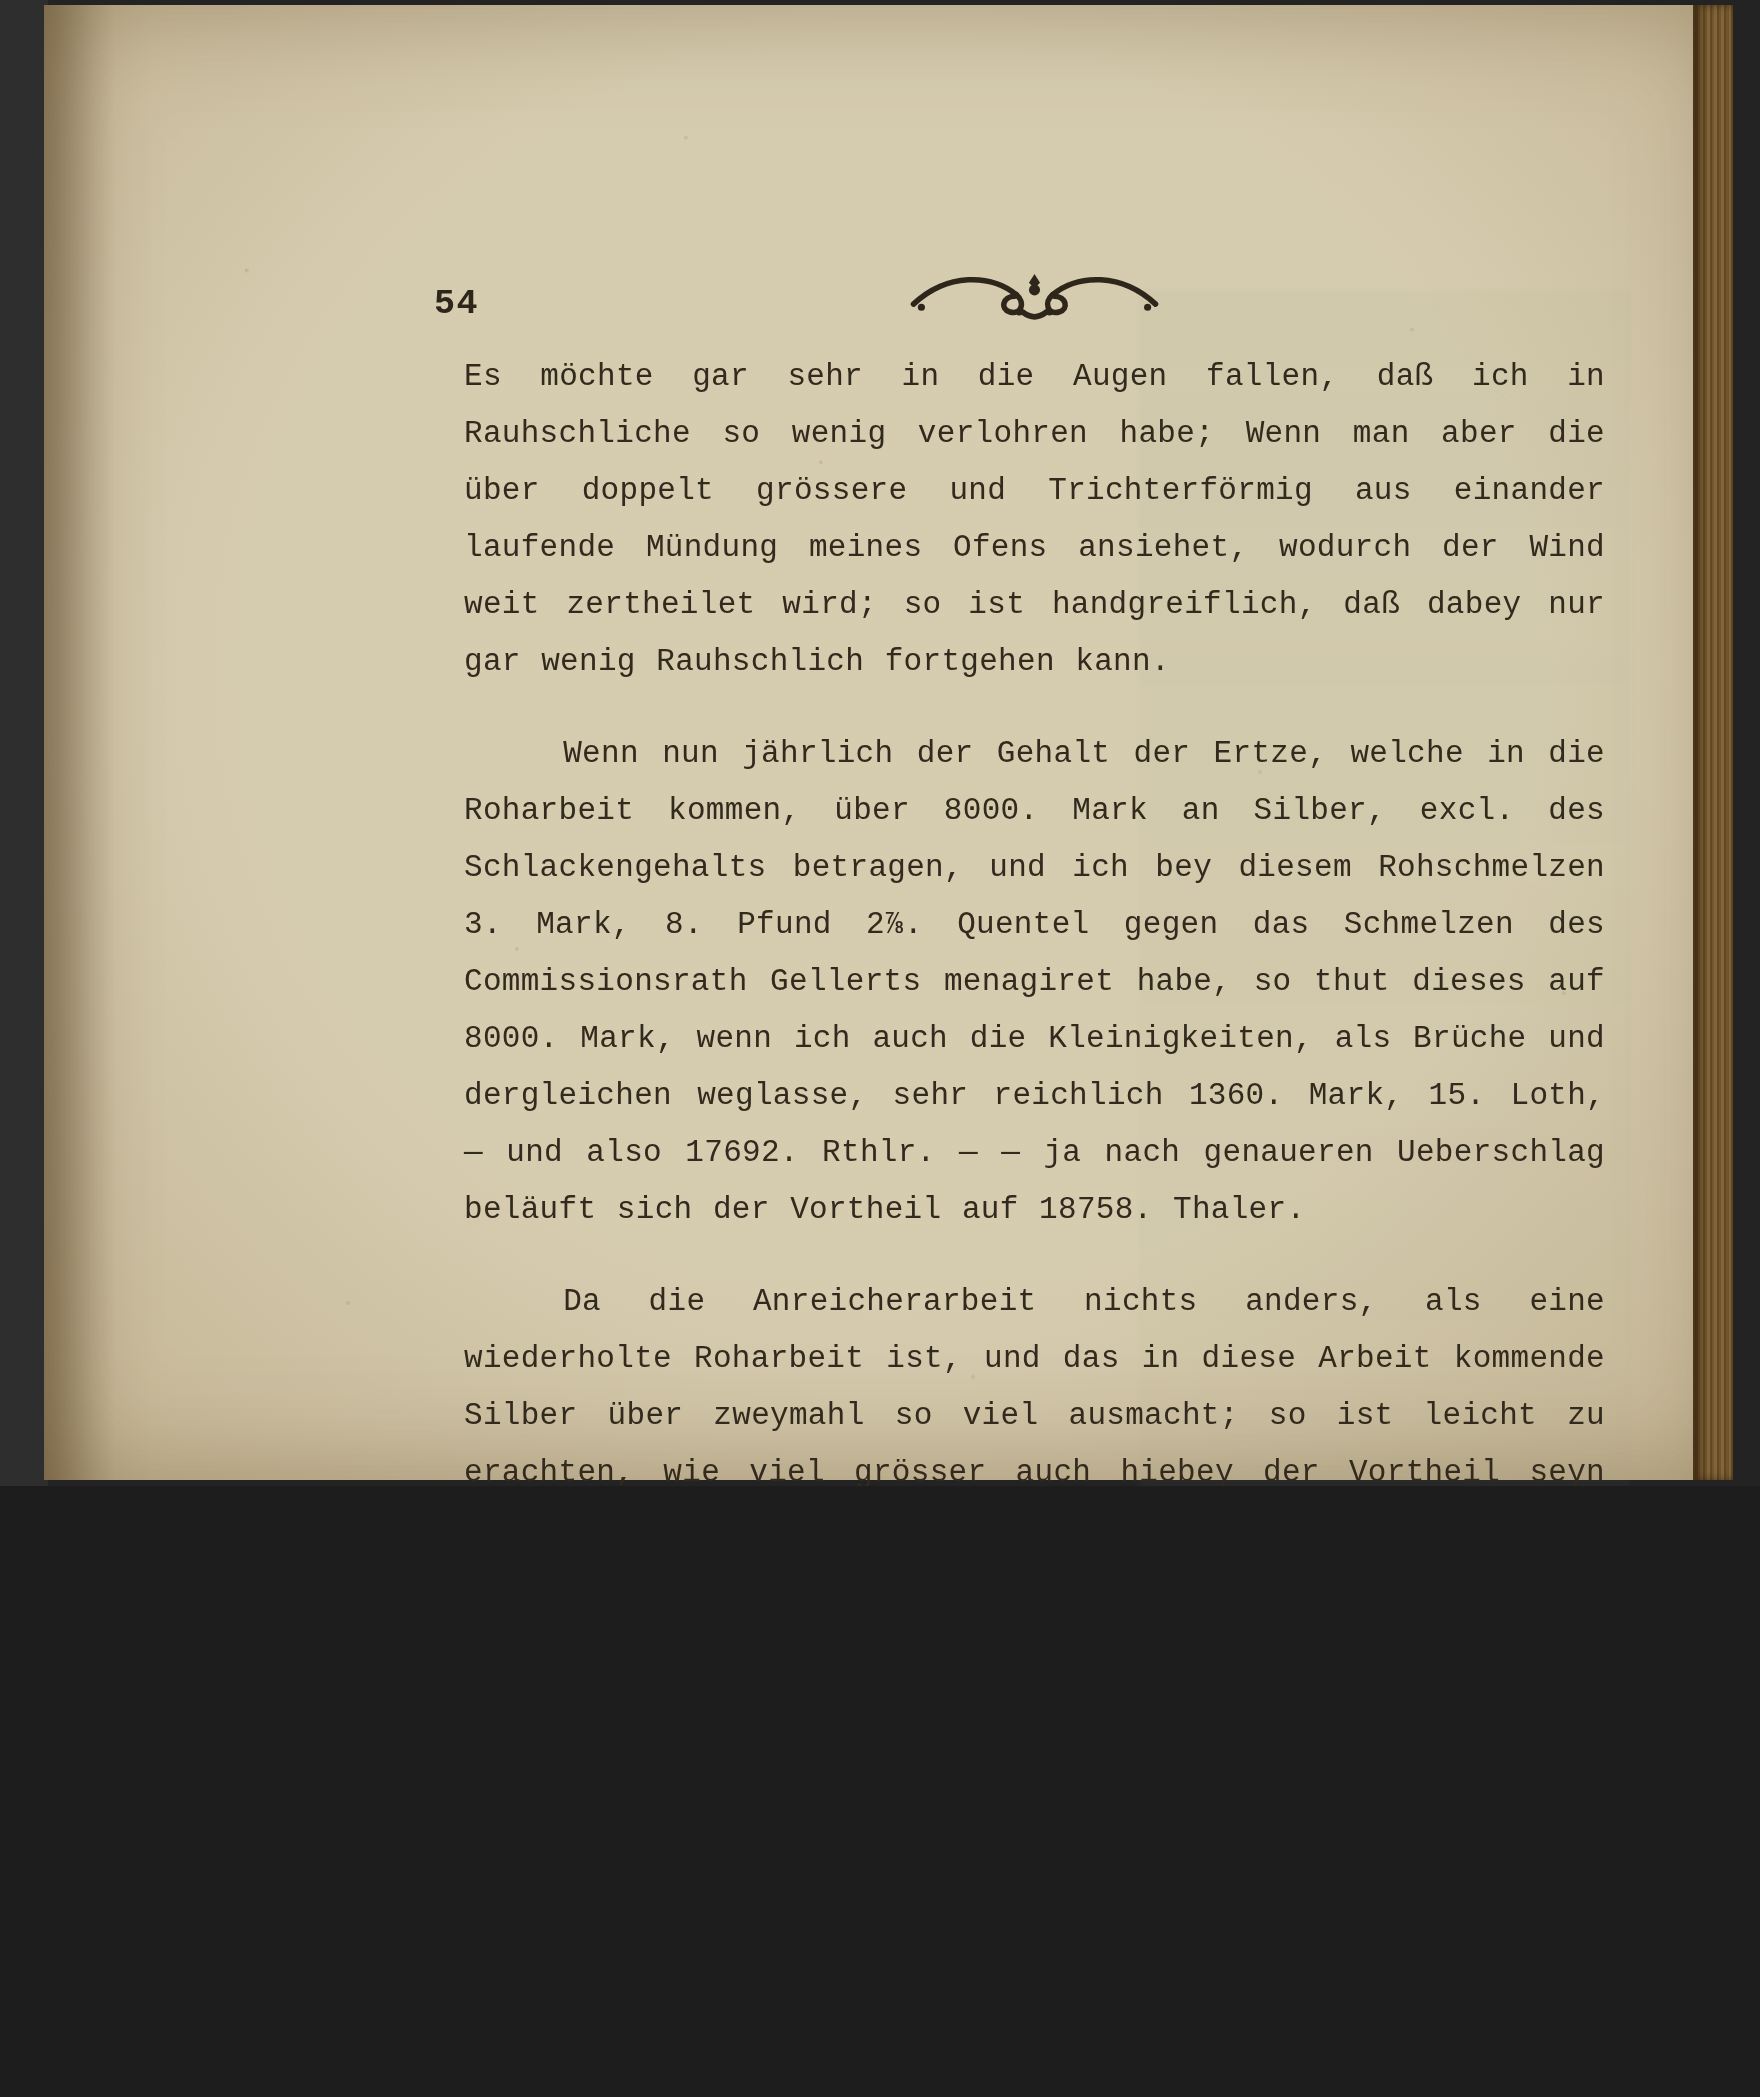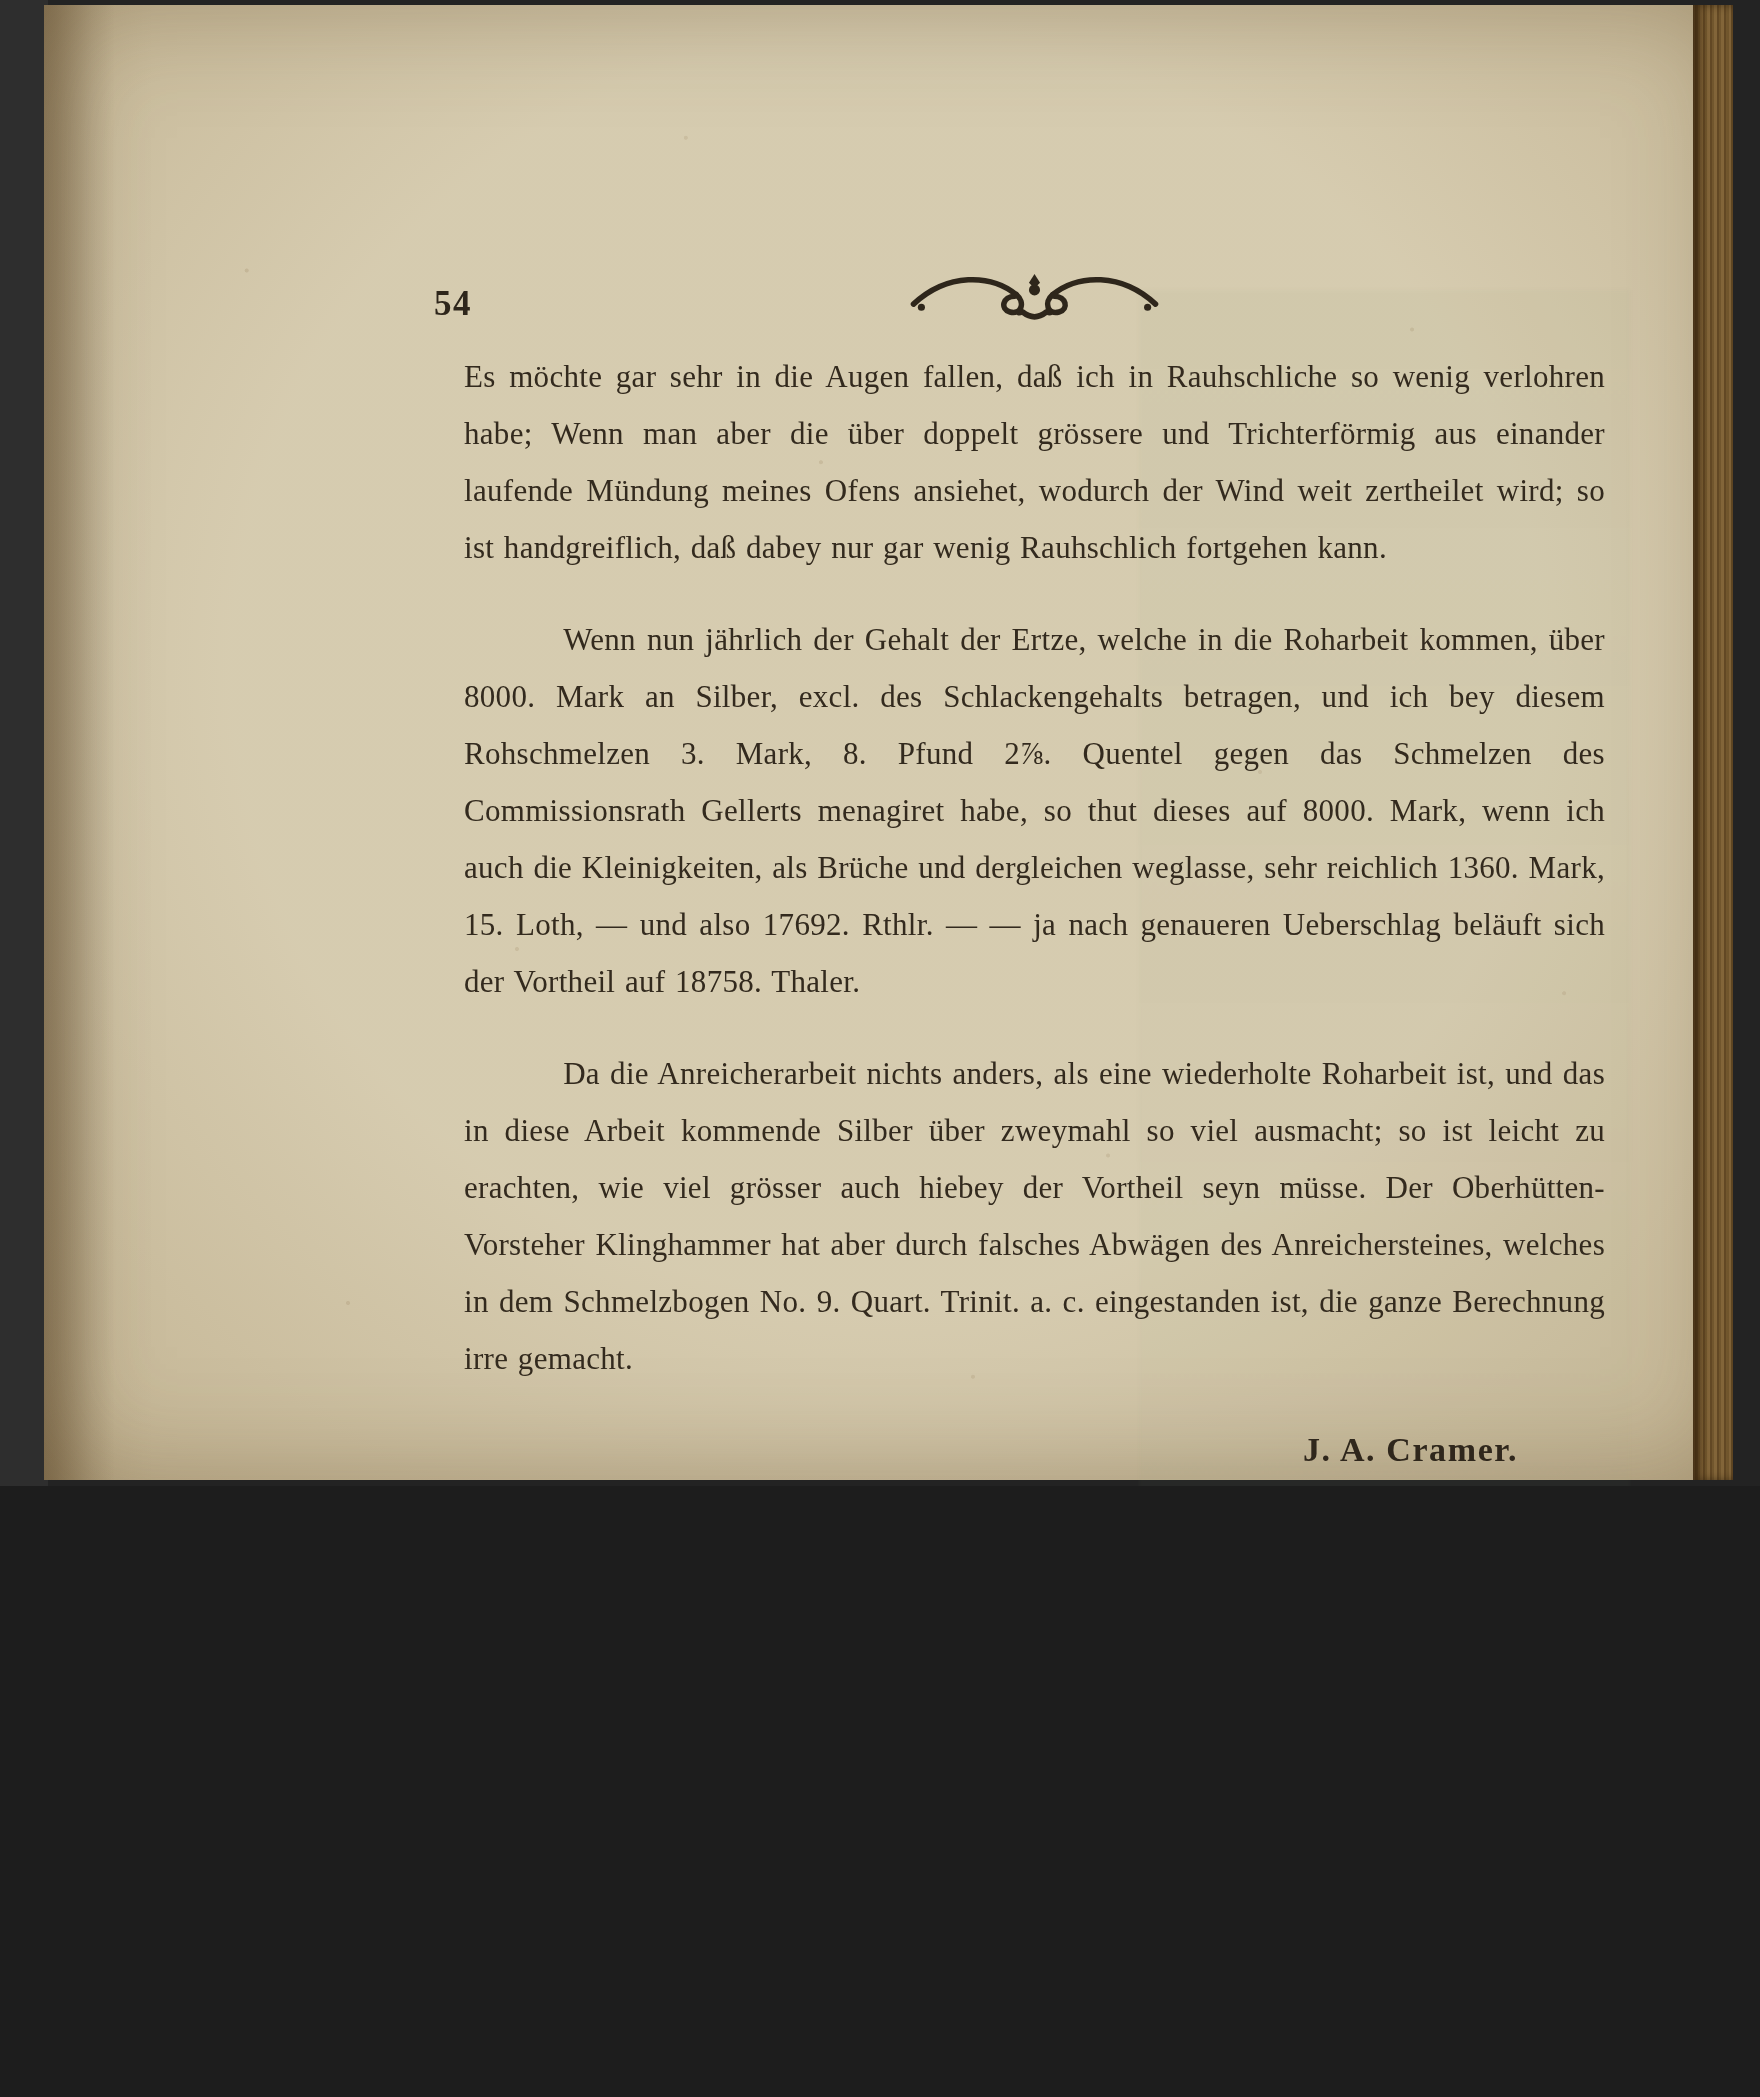--- a/index.html
+++ b/index.html
@@ -6,21 +6,21 @@
     margin: 0;
     padding: 0;
     background: #1d1d1d;
   }
   .stage {
     position: relative;
     width: 1761px;
     height: 1486px;
     background: linear-gradient(90deg, #2e2e2e 0 48px, #232323 48px 100%);
     overflow: hidden;
-    font-family: Liberation Serif, serif;
+    font-family: Liberation Mono, monospace;
   }
   
   .paper {
     position: absolute;
     left: 44px; top: 4.8px; right: 28.5px; bottom: 6.3px;
     background-color: #ccc0a2;
     background-image:
       radial-gradient(circle at 12% 18%, rgba(125,95,55,.16) 0 1.6px, transparent 2.4px),
       radial-gradient(circle at 28% 64%, rgba(125,95,55,.14) 0 1.6px, transparent 2.4px),
       radial-gradient(circle at 46% 31%, rgba(125,95,55,.15) 0 1.6px, transparent 2.4px),

